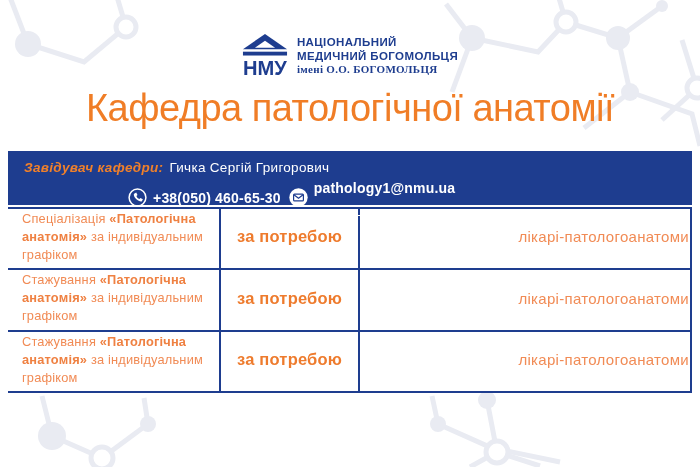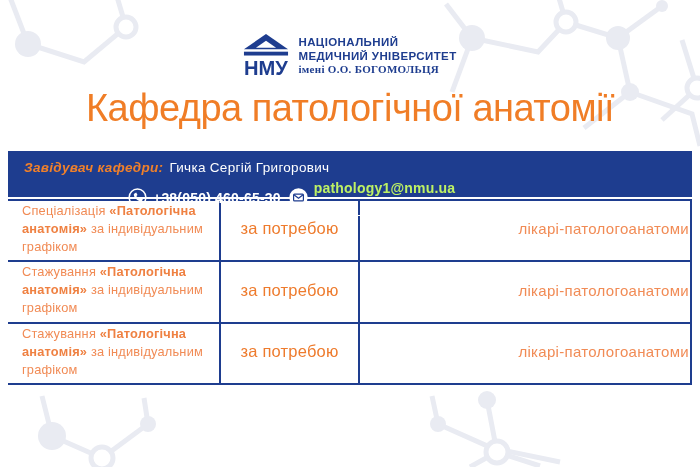--- a/index.html
+++ b/index.html
@@ -20,51 +20,51 @@
   .logo-text .l3{font-size:11px;font-weight:bold;letter-spacing:.3px;font-family:Liberation Serif, serif;}
 
   
   .page-title{
     margin-top:5px;text-align:center;color:#f07d26;font-weight:normal;
     font-size:38px;letter-spacing:-.5px;white-space:nowrap;line-height:1.15;
   }
 
   
   .contact-bar{
-    margin:20px 8px 0 8px;background:#1e3d8f;height:46px;box-sizing:border-box;
+    margin:20px 8px 0 8px;background:#1e3d8f;height:54px;box-sizing:border-box;
     padding:9px 16px 0 16px;color:#fff;
   }
   .contact-line1{font-size:13.5px;letter-spacing:.3px;}
   .contact-label{color:#f0802a;font-weight:bold;font-style:italic;margin-right:6px;}
   .contact-name{color:#ffffff;}
   .contact-line2{
     margin:5px 0 0 104px;display:flex;align-items:center;gap:8px;
     font-size:14px;font-weight:bold;letter-spacing:.2px;
   }
   .contact-line2 .grp{display:flex;align-items:center;gap:6px;}
-  .email-link{color:#bef264;text-decoration:none;border-bottom:1.5px solid #ffffff;padding-bottom:19px;cursor:pointer;}
+  .email-link{color:#ffffff;text-decoration:none;border-bottom:1.5px solid #ffffff;padding-bottom:19px;cursor:pointer;}
 
   
   table.schedule{
     margin:2px 8px 0 8px;width:684px;border-collapse:collapse;table-layout:fixed;
   }
   table.schedule td{
     border-top:2px solid #1e3d8f;vertical-align:middle;
     padding-bottom:4px;
   }
   table.schedule tr:last-child td{border-bottom:2px solid #1e3d8f;}
   td.course-cell{
     width:212px;padding-left:14px;padding-right:10px;box-sizing:border-box;
     border-right:2px solid #1e3d8f;
     color:#f18b55;font-size:12.8px;line-height:1.42;letter-spacing:.2px;
   }
   td.course-cell b{color:#ef8142;}
   td.schedule-cell{
     width:139px;box-sizing:border-box;border-right:2px solid #1e3d8f;
-    text-align:center;color:#ee7b2d;font-weight:normal;font-size:16.5px;letter-spacing:.2px;
+    text-align:center;color:#ee7b2d;font-weight:bold;font-size:16.5px;letter-spacing:.2px;
   }
   td.audience-cell{
     padding-left:16px;box-sizing:border-box;border-right:2px solid #1e3d8f;
     color:#f18b55;font-size:15px;letter-spacing:.3px;text-align:right;
   }
 </style>
 </head>
 <body>
 
 <svg class="decor" width="700" height="467" viewBox="0 0 700 467" fill="none">
@@ -111,21 +111,21 @@
 
   <div class="logo-row">
     <svg width="46" height="48" viewBox="0 0 48 48">
       <path d="M24 1 L47 17 L1 17 Z" fill="#1e3d8f"></path>
       <path d="M24 8 L34.5 15.5 L13.5 15.5 Z" fill="#ffffff"></path>
       <rect x="1" y="19.5" width="46" height="4" fill="#1e3d8f"></rect>
       <text x="24" y="44" text-anchor="middle" font-family="Liberation Sans, sans-serif" font-size="21" font-weight="bold" fill="#1e3d8f">НМУ</text>
     </svg>
     <div class="logo-text">
       <div class="l1">НАЦІОНАЛЬНИЙ</div>
-      <div class="l2">МЕДИЧНИЙ УНІВЕРСИТЕТ</div>
+      <div class="l2">МЕДИЧНИЙ БОГОМОЛЬЦЯ</div>
       <div class="l3">імені О.О. БОГОМОЛЬЦЯ</div>
     </div>
   </div>
 
   <div class="page-title">Кафедра патологічної анатомії</div>
 
   <div class="contact-bar">
     <div class="contact-line1">
       <span class="contact-label">Завідувач кафедри:</span><span class="contact-name">Гичка Сергій Григорович</span>
     </div>

